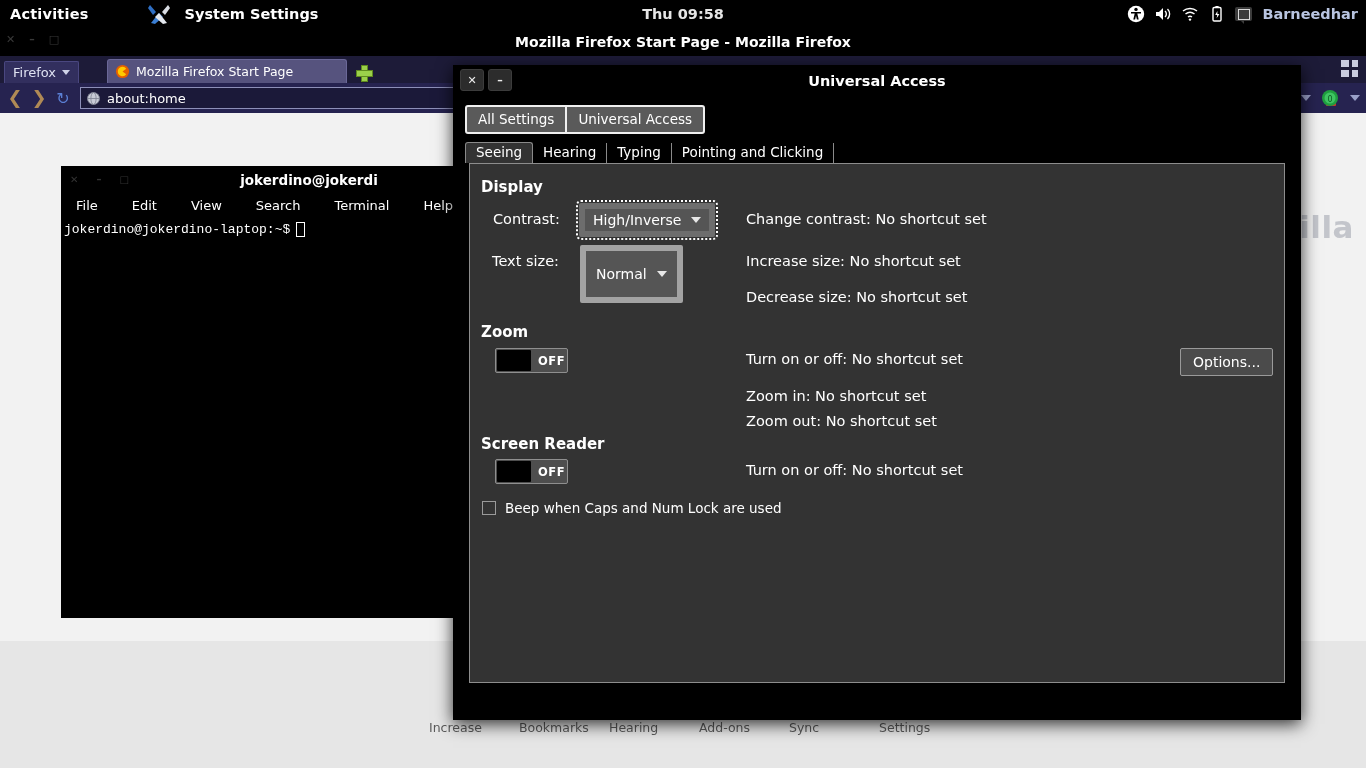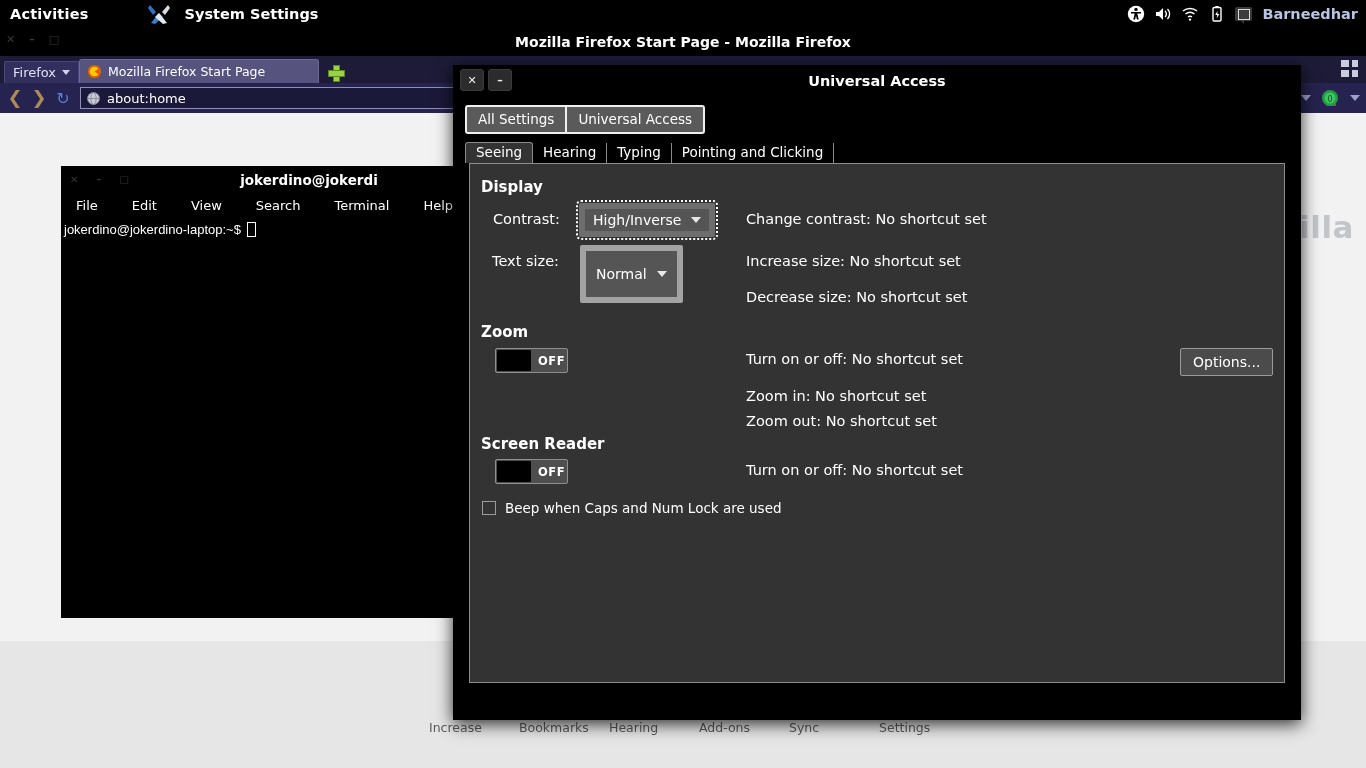--- a/index.html
+++ b/index.html
@@ -55,21 +55,21 @@
   }
   #ff-menu-btn {
     background: #322f5e; color: #dfe2f2; height: 22px; display: flex; align-items: center;
     padding: 0 8px; font-size: 13px; gap: 6px; border-radius: 2px 2px 0 0;
     border: 1px solid #4a4780; border-bottom: none;
   }
   .caret-down { width:0;height:0;border-left:4px solid transparent;border-right:4px solid transparent;border-top:5px solid #cfd3e8; display:inline-block; }
   #ff-tab {
     background: #56537e; color: #fff; height: 24px; display:flex; align-items:center;
     padding: 0 10px 0 7px; gap: 6px; font-size: 12.5px; min-width: 240px;
-    border-radius: 3px 3px 0 0; border: 1px solid #6b6898; border-bottom: none;
+    border-radius: 3px 3px 0 0; border: 1px solid #6b6898; border-bottom: none; margin-left: 28px;
   }
   #ff-fav { width: 15px; height: 15px; display:block; }
   #ff-newtab {
     width: 24px; height: 22px; margin-left: 4px; display:flex; align-items:center; justify-content:center;
   }
   .plus-glyph { position: relative; width: 15px; height: 15px; display:block; }
   .plus-glyph:before, .plus-glyph:after {
     content:""; position:absolute; background:#9bd04a; border:1px solid #5f8a1f;
   }
   .plus-glyph:before { left:5px; top:0; width:5px; height:15px; }
@@ -115,21 +115,21 @@
   #term-title {
     height: 26px; background: #000; color: #fff; font-size: 13.5px; font-weight: bold;
     display: flex; align-items: center; justify-content: center; position: relative;
   }
   #term-wc { position: absolute; left: 8px; top: 7px; display: flex; gap: 18px; color: #333; font-size: 10px; }
   #term-menu {
     height: 24px; display: flex; align-items: center; gap: 34px;
     padding-left: 14px; color: #fff; font-size: 13px;
   }
   #term-body {
-    color: #fff; font-family: Liberation Sans, sans-serif;
+    color: #fff; font-family: Liberation Mono, monospace;
     font-size: 13px; padding: 5px 0 0 2px; display: flex; align-items: flex-end;
   }
   #term-cursor {
     display:inline-block; width: 9px; height: 15px; border: 1.5px solid #fff;
     margin-left: 6px; vertical-align: -3px;
   }
 
   
   #ua-window {
     position: absolute; left: 453px; top: 65px; width: 848px; height: 655px;
@@ -368,20 +368,21 @@
     <span id="activities">Activities</span>
     <div id="app-menu">
       <svg id="app-icon" viewBox="0 0 24 22">
         <path d="M3 2 L9 9 L6 12 L1 5 Z" fill="#2f6fc4"></path>
         <path d="M21 2 L15 9 L18 12 L23 5 Z" fill="#d9dde4"></path>
         <path d="M4 20 L12 10 L16 14 L8 21 Z" fill="#3b7fd4"></path>
         <path d="M20 20 L12 10 L8 14 L16 21 Z" fill="#e4e8ee"></path>
       </svg>
       <span>System Settings</span>
     </div>
+    <span id="clock">Thu 09:58</span>
     <div id="tray">
       <svg class="tray-ico" viewBox="0 0 18 18">
         <circle cx="9" cy="9" r="8.2" fill="#fff"></circle>
         <circle cx="9" cy="4.4" r="1.7" fill="#000"></circle>
         <path d="M4 7h10v1.6H10.3l1.4 6h-1.8L9 10.7l-.9 3.9H6.3l1.4-6H4z" fill="#000"></path>
       </svg>
       <svg class="tray-ico" viewBox="0 0 18 18">
         <path d="M2 7h3l4-4v12l-4-4H2z" fill="#fff"></path>
         <path d="M11 6a4 4 0 010 6" stroke="#fff" stroke-width="1.4" fill="none"></path>
         <path d="M13.5 4a7 7 0 010 10" stroke="#fff" stroke-width="1.4" fill="none"></path>

